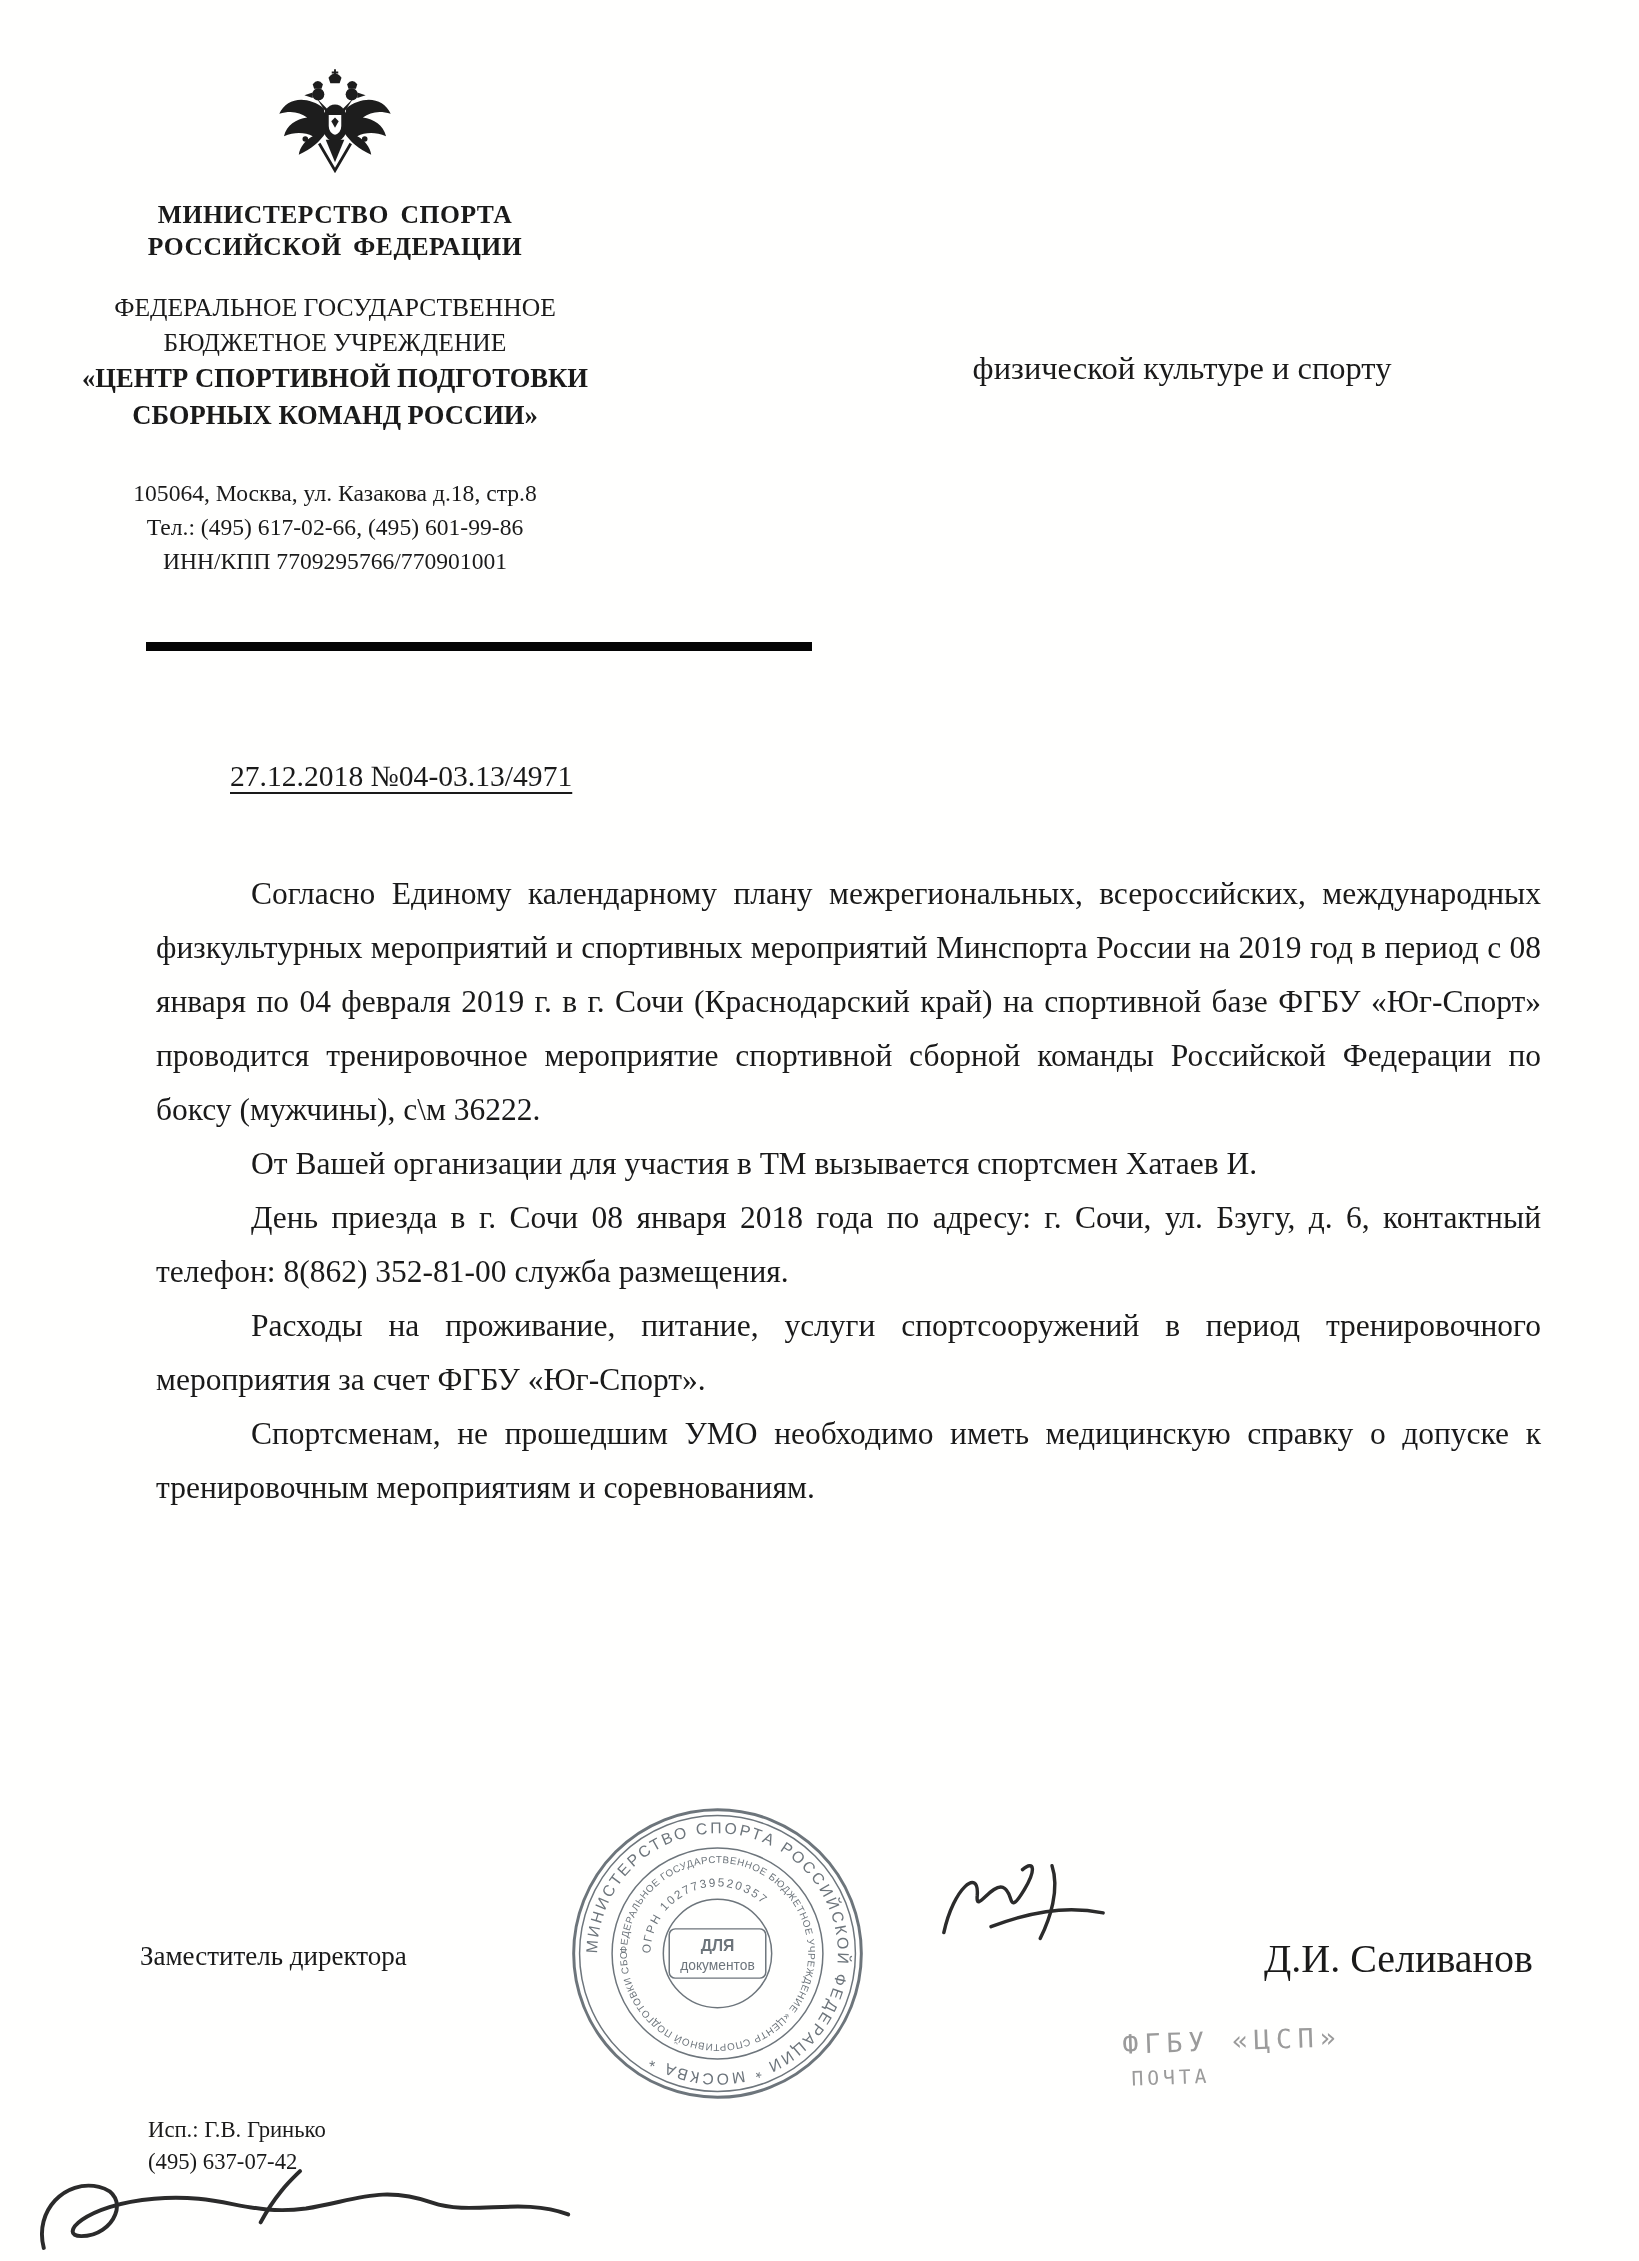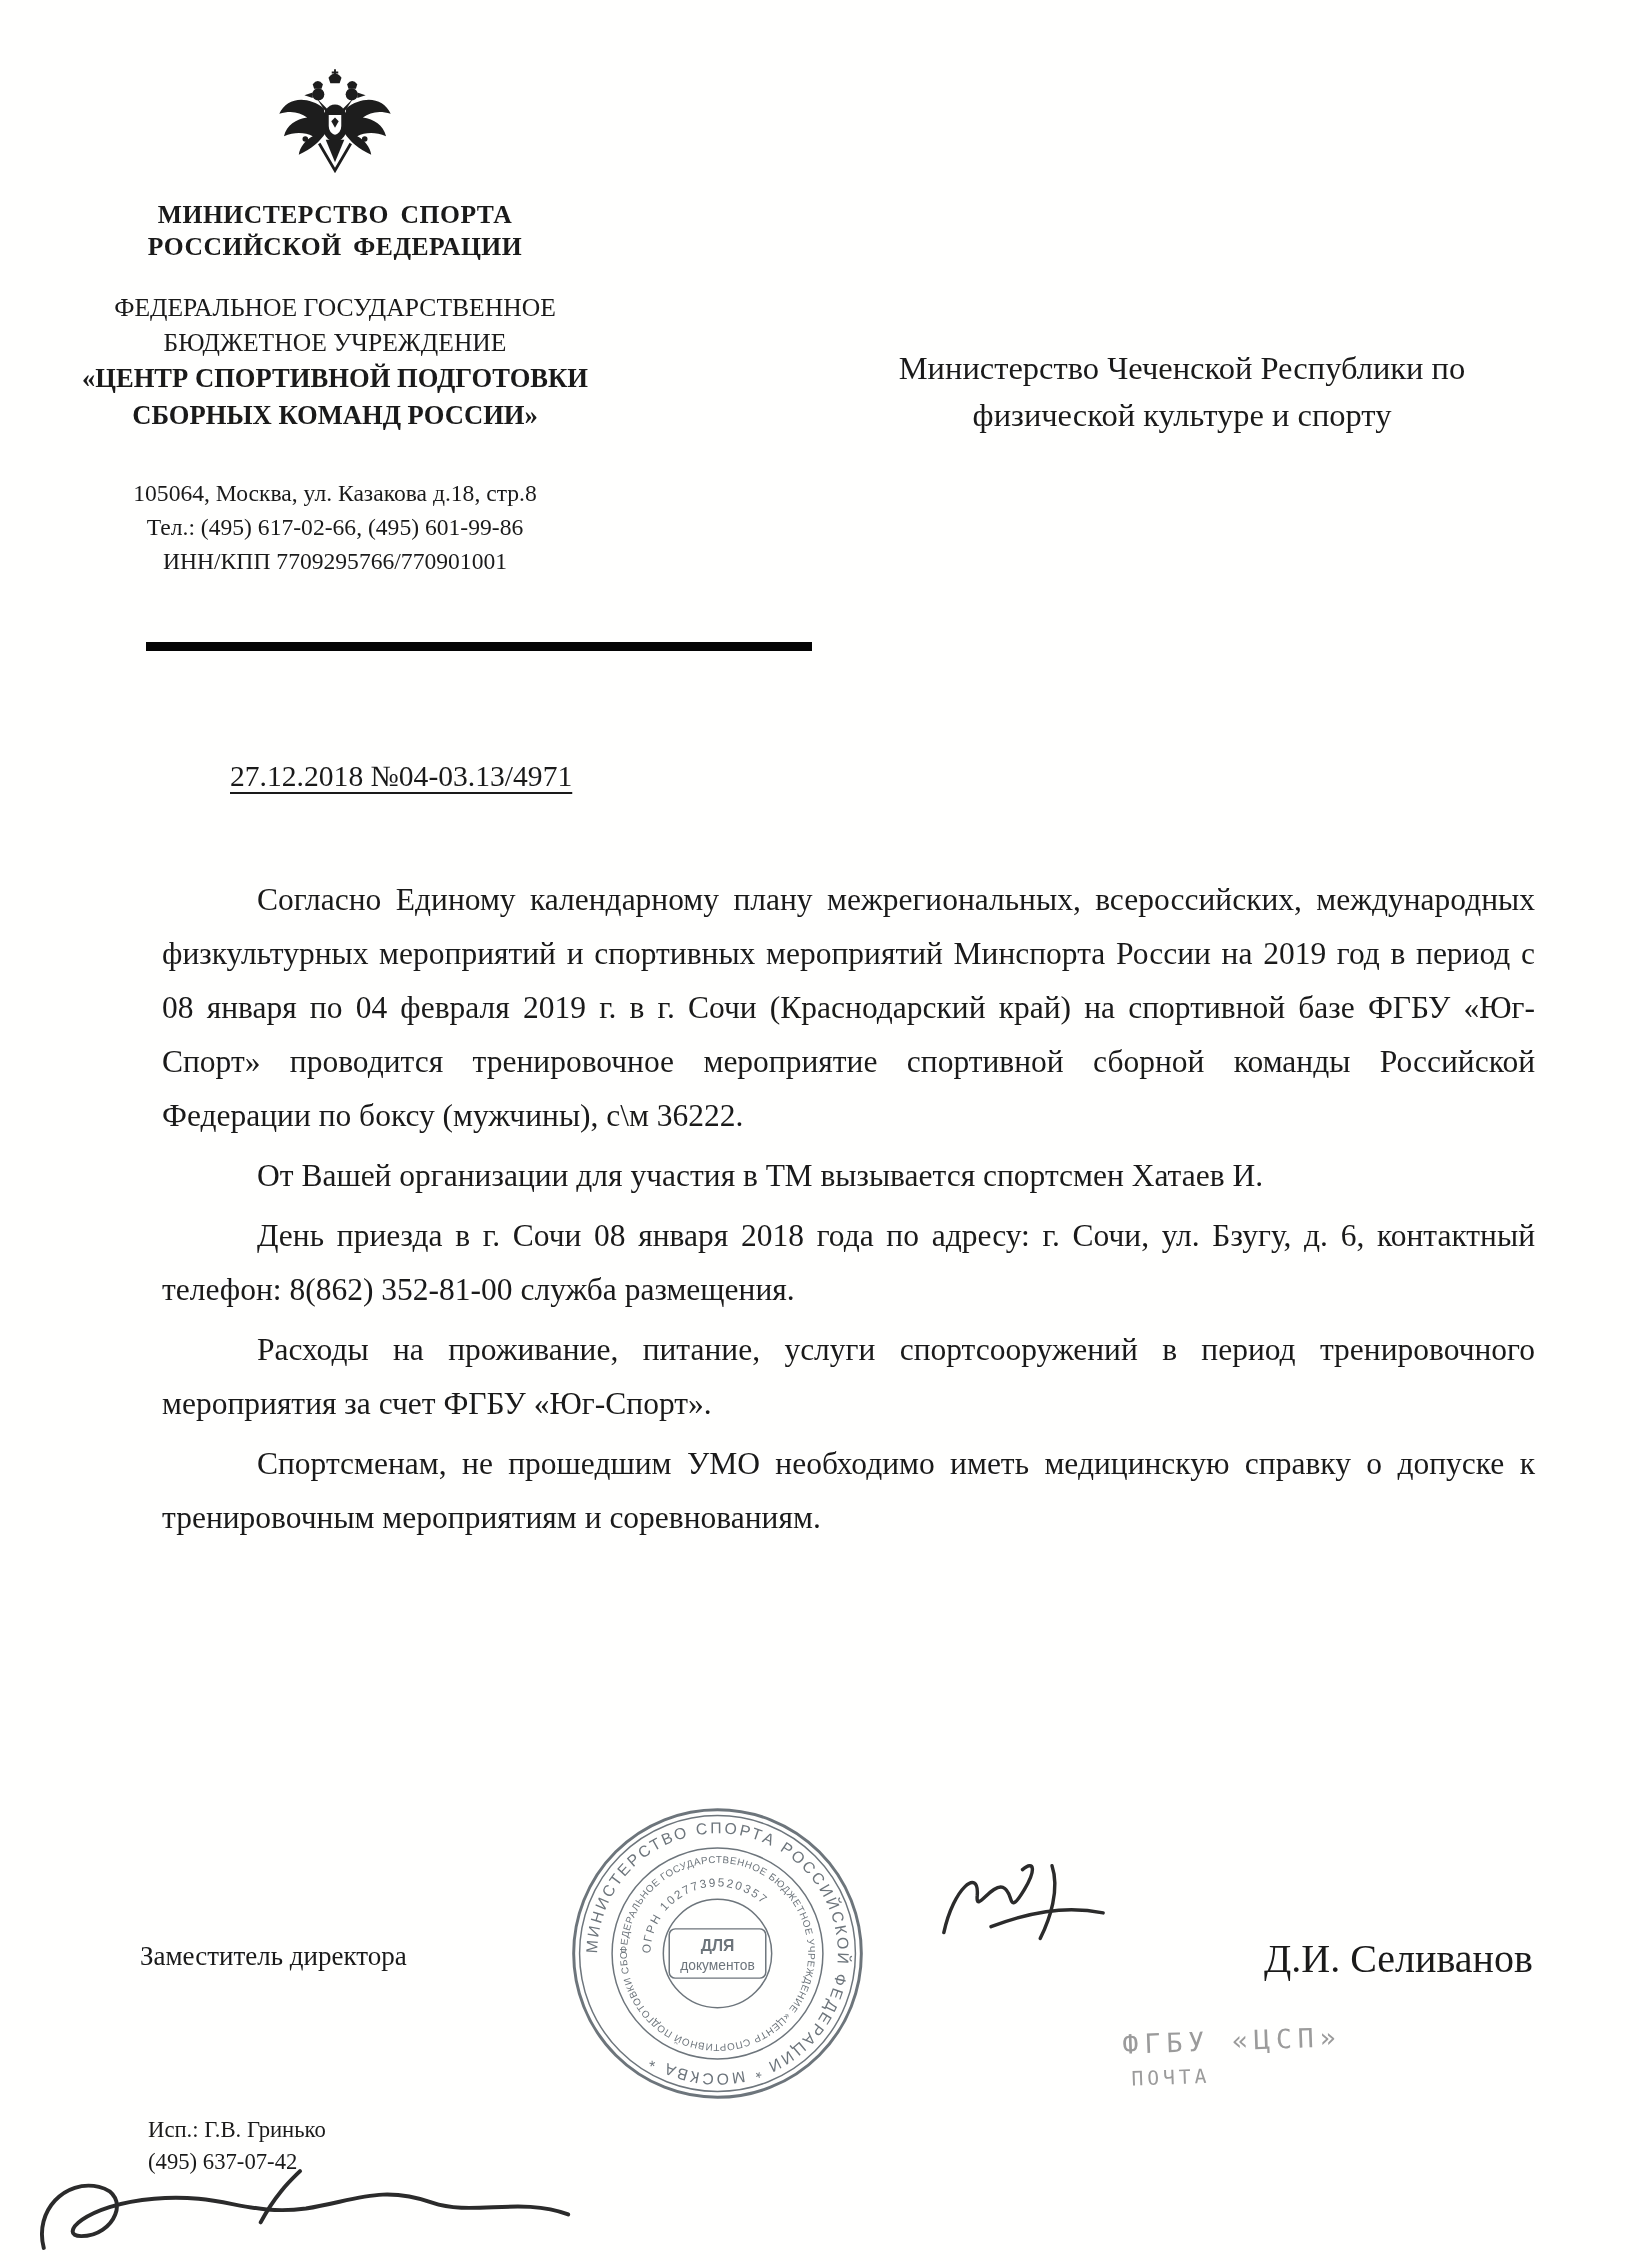--- a/index.html
+++ b/index.html
@@ -43,21 +43,21 @@
 
   
   .reference {
     position: absolute; left: 230px; top: 760px;
     font-size: 29.6px; text-decoration: underline; text-underline-offset: 5.9px;
   }
   .body-text {
     position: absolute; left: 156px; top: 867px; width: 1385px;
     font-size: 31.5px; line-height: 54px; text-align: justify;
   }
-  .body-text p { margin: 6px; text-indent: 95px; }
+  .body-text p { margin: 0; text-indent: 95px; }
 
   
   .sign-title { position: absolute; left: 140px; top: 1941px; font-size: 27px; }
   .sign-name  { position: absolute; left: 1264px; top: 1935px; font-size: 40px; }
 
   .stamp { position: absolute; left: 552px; top: 1788px; opacity: 0.88; }
   .stamp text { font-family: "Liberation Sans", sans-serif; }
 
   .signature { position: absolute; left: 934px; top: 1848px; }
 
@@ -126,21 +126,20 @@
     </div>
 
     <div class="address">
       <div>105064, Москва, ул. Казакова д.18, стр.8</div>
       <div>Тел.: (495) 617-02-66, (495) 601-99-86</div>
       <div>ИНН/КПП 7709295766/770901001</div>
     </div>
   </div>
 
   <div class="recipient">
-    <div>Министерство Чеченской Республики по</div>
     <div>физической культуре и спорту</div>
   </div>
 
   <div class="divider"></div>
 
   <div class="reference">27.12.2018 №04-03.13/4971</div>
 
   <main class="body-text">
     <p>Согласно Единому календарному плану межрегиональных, всероссийских, международных физкультурных мероприятий и спортивных мероприятий Минспорта России на 2019 год в период с 08 января по 04 февраля 2019 г. в г. Сочи (Краснодарский край) на спортивной базе ФГБУ «Юг-Спорт» проводится тренировочное мероприятие спортивной сборной команды Российской Федерации по боксу (мужчины), с\м 36222.</p>
     <p>От Вашей организации для участия в ТМ вызывается спортсмен Хатаев И.</p>

